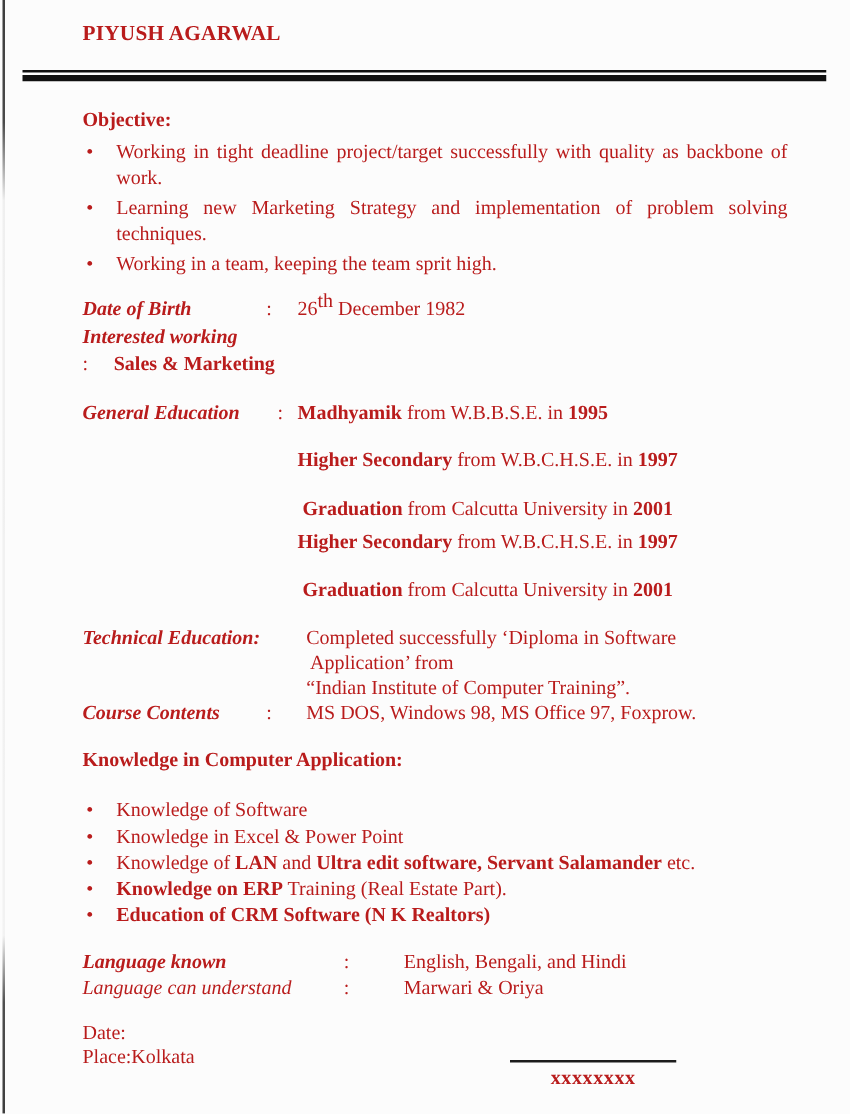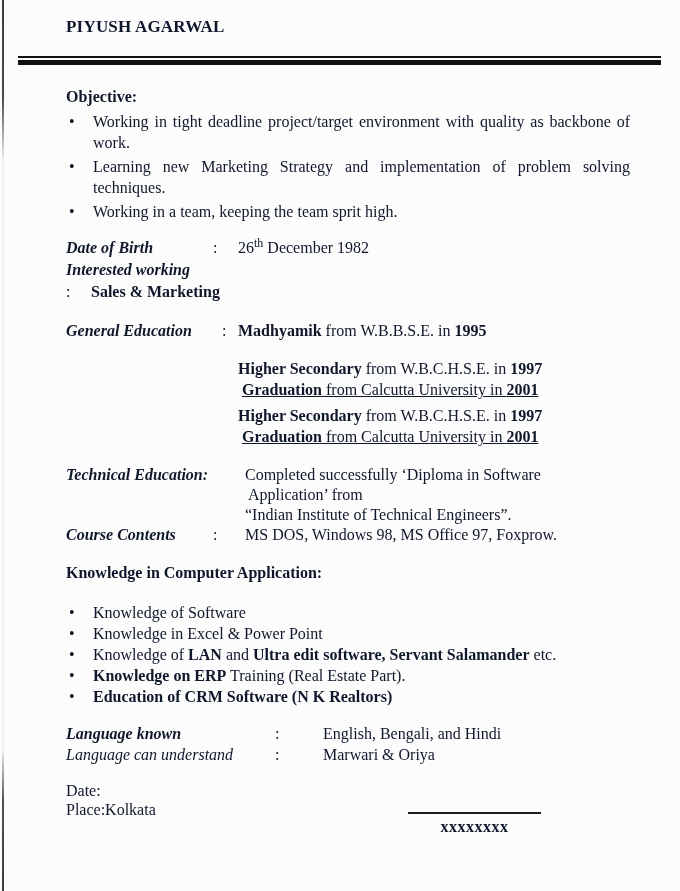--- a/index.html
+++ b/index.html
@@ -2,21 +2,21 @@
 <html><head>
 <meta charset="utf-8">
 <style>
   html,body{margin:0;padding:0;background:#fcfcfc;}
   .page{
     position:relative;
     width:680px;height:891px;
     box-sizing:border-box;
     padding:17px 50px 0 66px;
     background:#fcfcfc;
-    color:#0f172a;
+    color:#b91c1c;
     font-family:"Liberation Serif","DejaVu Serif",serif;
     font-size:16px;
     overflow:hidden;
   }
   .edge-artifact{
     position:absolute;left:2px;top:0;bottom:0;width:2px;
     background:linear-gradient(to bottom,
       #3d3d3d 0%, #4a4a4a 11%,
       rgba(0,0,0,0.05) 18%, rgba(0,0,0,0.04) 84%,
       #4f4f4f 90%, #3d3d3d 100%);
@@ -44,21 +44,21 @@
   .row-int1{margin-top:2px;}
   .row-int2{margin-top:2px;}
   .val-bold{font-weight:bold;}
   .row-gened{margin-top:19px;}
   .row-gened .lbl{width:156px;}
   .row-gened .col{width:16px;}
   .edu-row{line-height:20px;}
   .indent-a{padding-left:172px;}
   .indent-b{padding-left:176px;}
   .gap-lg{margin-top:18px;}
-  .gap-md{margin-top:1px;text-decoration:underline;}
+  .gap-md{margin-top:19px;}
   .gap-sm{margin-top:6px;}
   .row-tech{margin-top:18px;}
   .row-tech .lbl{width:179px;}
   .tech-line{line-height:20px;}
   .tech-line.l2{padding-left:3px;}
   .row-course .col{width:32px;}
   .k-heading{font-weight:bold;line-height:20px;margin-top:18px;}
   .k-bullets{margin-top:20px;}
   .k-item{display:flex;line-height:20px;margin-top:1px;}
   .k-item .b{flex:none;width:24px;padding-left:3px;}
@@ -67,38 +67,38 @@
   .row-lang1 .lbl{width:209px;}
   .row-lang1 .col{width:48px;}
   .row-lang2{margin-top:1px;}
   .row-lang2 .lbl{width:209px;font-weight:normal;}
   .row-lang2 .col{width:48px;}
   .footer{position:relative;margin-top:16px;line-height:19px;}
   .footer .place-value{font-weight:normal;}
   .signature{position:absolute;left:342px;top:31px;width:133px;text-align:center;}
   .sig-line{border-top:2px solid #1c1c1c;height:0;}
   .sig-text{font-weight:bold;margin-top:3px;letter-spacing:.5px;}
-  sup{font-size:12px;vertical-align:super;line-height:0;}
+  sup{font-size:16px;vertical-align:super;line-height:0;}
 </style>
 </head>
 <body>
 
 <div class="page">
   <div class="edge-artifact"></div>
 
   <div class="name">PIYUSH AGARWAL</div>
 
   <div class="rule"></div>
 
   <div class="section-heading">Objective:</div>
 
   <div class="bullets">
     <div class="bullet-item">
       <span class="b">•</span>
-      <p>Working in tight deadline project/target environment with quality as backbone of work.</p>
+      <p>Working in tight deadline project/target successfully with quality as backbone of work.</p>
     </div>
     <div class="bullet-item">
       <span class="b">•</span>
       <p>Learning new Marketing Strategy and implementation of problem solving techniques.</p>
     </div>
     <div class="bullet-item">
       <span class="b">•</span>
       <p>Working in a team, keeping the team sprit high.</p>
     </div>
   </div>
@@ -127,21 +127,21 @@
   <div class="edu-row indent-a gap-lg"><span style="font-weight: bold;">Higher Secondary</span><span> from W.B.C.H.S.E. in </span><span style="font-weight: bold;">1997</span></div>
   <div class="edu-row indent-b gap-md"><span style="font-weight: bold;">Graduation</span><span> from Calcutta University in </span><span style="font-weight: bold;">2001</span></div>
   <div class="edu-row indent-a gap-sm"><span style="font-weight: bold;">Higher Secondary</span><span> from W.B.C.H.S.E. in </span><span style="font-weight: bold;">1997</span></div>
   <div class="edu-row indent-b gap-md"><span style="font-weight: bold;">Graduation</span><span> from Calcutta University in </span><span style="font-weight: bold;">2001</span></div>
 
   <div class="row row-tech">
     <span class="lbl">Technical Education:</span>
     <span class="val">
       <div class="tech-line">Completed successfully ‘Diploma in Software</div>
       <div class="tech-line l2">Application’ from</div>
-      <div class="tech-line">“Indian Institute of Technical Engineers”.</div>
+      <div class="tech-line">“Indian Institute of Computer Training”.</div>
     </span>
   </div>
 
   <div class="row row-course">
     <span class="lbl w-lbl">Course Contents</span>
     <span class="col">:</span>
     <span class="val">MS DOS, Windows 98, MS Office 97, Foxprow.</span>
   </div>
 
   <div class="k-heading">Knowledge in Computer Application:</div>

